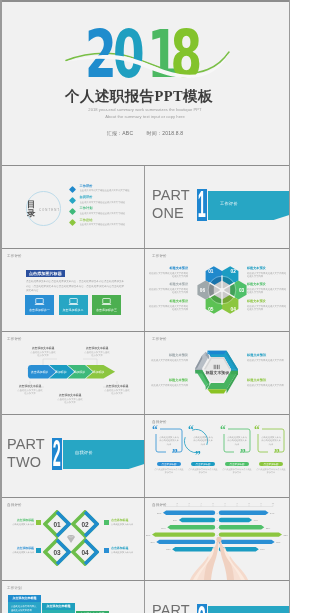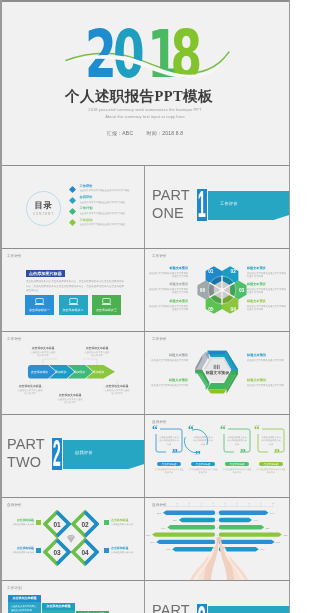--- a/index.html
+++ b/index.html
@@ -36,21 +36,21 @@
   text.yd[data-name="year-digit-2"]{fill:#1f8ccd;}
   text.yd[data-name="year-digit-0"]{fill:#1f9fc0;}
   text.yd[data-name="year-digit-1"]{fill:#4cb862;}
   text.yd[data-name="year-digit-8"]{fill:#83c32c;}
 
   
   .tag{position:absolute;left:7px;top:5px;font-size:3.6px;color:#8a8a8a;letter-spacing:.1px;}
 
   
   .cat-circle{position:absolute;left:26px;top:25px;width:33px;height:33px;border-radius:50%;
-      border:1px solid #bcdbea;display:flex;flex-direction:column;align-items:center;justify-content:center;}
+      border:1px solid #bcdbea;display:flex;align-items:center;justify-content:center;}
   .cat-circle .cc1{font-size:8.4px;font-weight:bold;color:#4b4b4b;letter-spacing:.6px;line-height:1;}
   .cat-circle .cc2{font-size:2.9px;color:#9a9a9a;letter-spacing:1px;margin-top:2px;}
   .cat-list{position:absolute;left:70px;top:19px;width:72px;}
   .cat-item{display:flex;align-items:flex-start;height:11.2px;}
   .cat-dia{width:5px;height:5px;transform:rotate(45deg);flex:0 0 auto;margin-top:1.6px;border-radius:.7px;}
   .cat-txt{margin-left:4.6px;flex:1;}
   .cat-t{font-size:3.2px;font-weight:bold;line-height:1.1;}
   .cat-d{font-size:2.3px;color:#a9a9a9;line-height:1.3;margin-top:.9px;letter-spacing:-.03px;white-space:nowrap;overflow:hidden;}
 
   

